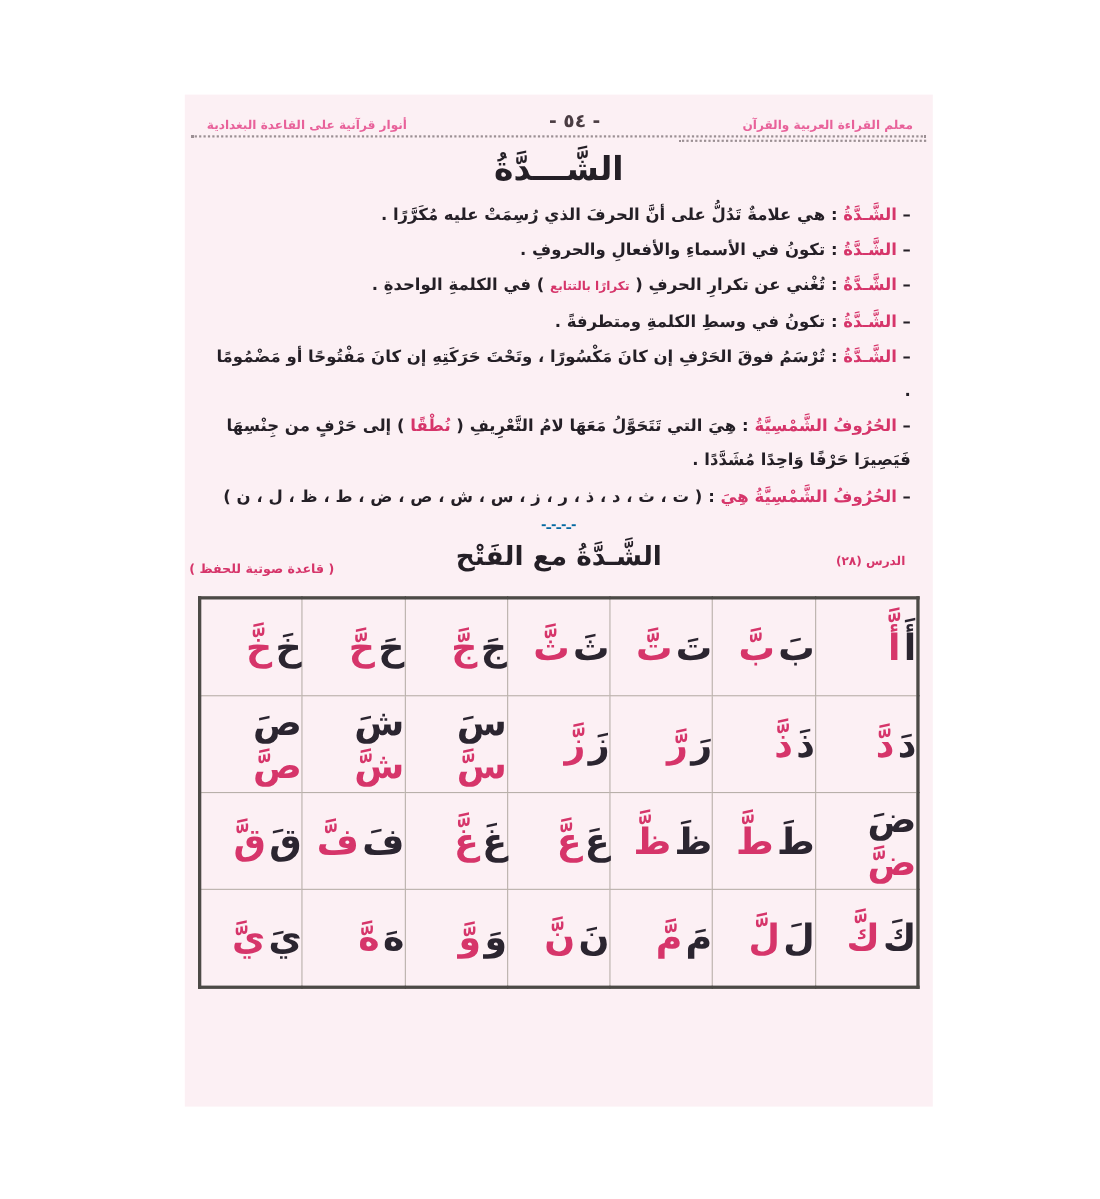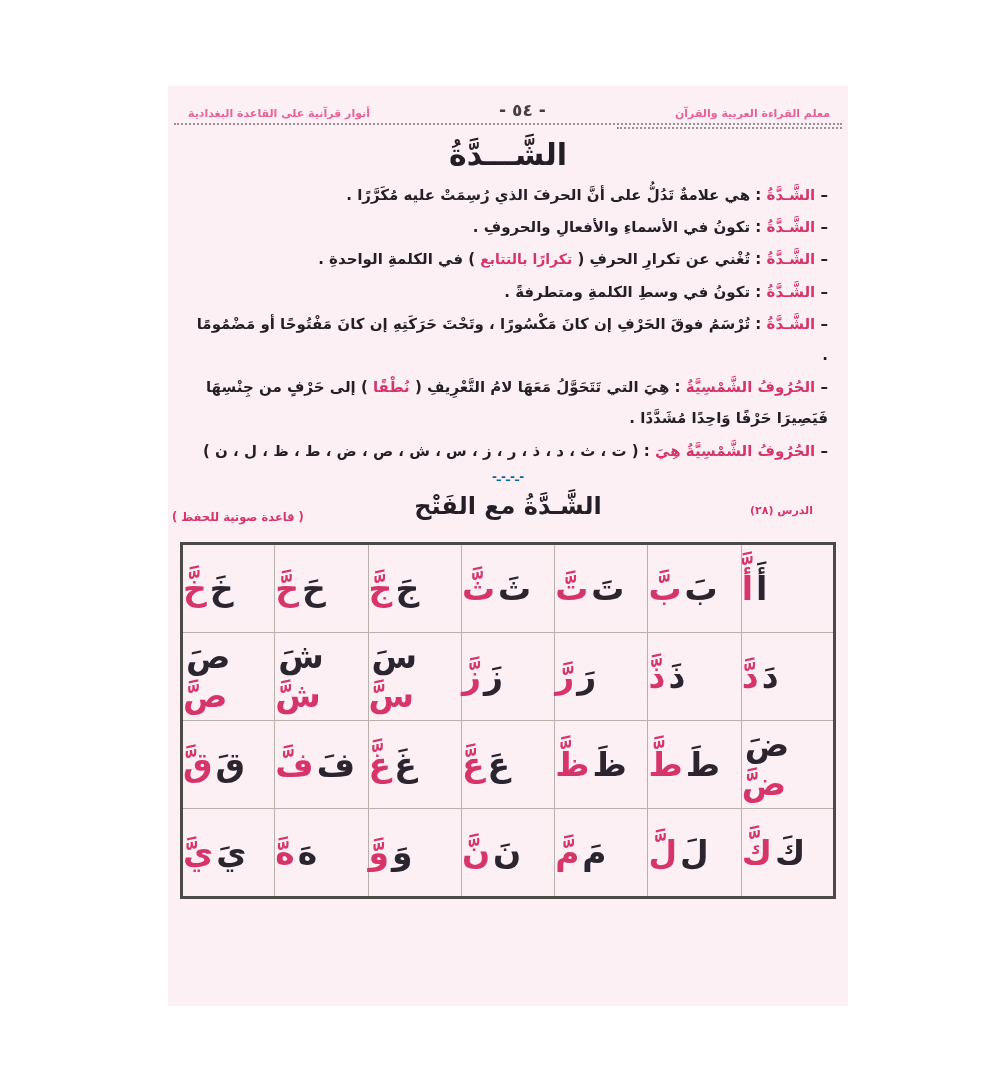--- a/index.html
+++ b/index.html
@@ -40,33 +40,33 @@
 
   
   .paras {
     direction: rtl; text-align: right;
     padding: 0 20px 0 26px;
     font-size: 15px; font-weight: bold; color: #241f26;
     line-height: 2.08;
   }
   .para { margin: 0 0 1px; }
   .seg.red { color: #d6356a; }
-  .seg.small { font-size: 14px; }
+  .seg.small { font-size: 11px; }
 
   
   .divider {
     text-align: center; color: #0369a1;
     font-size: 12px; font-weight: bold; letter-spacing: 1px;
     margin: 3px 0 2px;
   }
 
   
   .lessonrow { position: relative; height: 52px; }
   .lesson-label {
-    position: absolute; right: 35px; top: 18px;
+    position: absolute; right: 25px; top: 18px;
     color: #d6356a; font-size: 11px; font-weight: bold; direction: rtl;
   }
   .subtitle {
     text-align: center; font-size: 24px; font-weight: bold;
     color: #241f26; padding-top: 6px; direction: rtl;
   }
   .note-label {
     position: absolute; left: 4px; top: 24px;
     color: #d6356a; font-size: 11.5px; font-weight: bold; direction: rtl;
   }
@@ -77,21 +77,21 @@
     border-collapse: collapse;
     margin: 4px 12px 0;
     width: calc(100% - 24px);
     table-layout: fixed;
     border: 3px solid #4c4a46;
     background: #fcf0f4;
   }
   table.shadda td {
     border: 1px solid #b8b0aa;
     height: 87px;
-    text-align: left; vertical-align: middle;
+    text-align: right; vertical-align: middle;
     font-size: 33px; font-weight: bold;
     padding: 0;
   }
   td .lb, td .lr { display: inline-block; }
   td .lb { color: #2b2530; margin-left: 3px; }
   td .lr { color: #d6356a; }
 </style>
 </head>
 <body>
 

